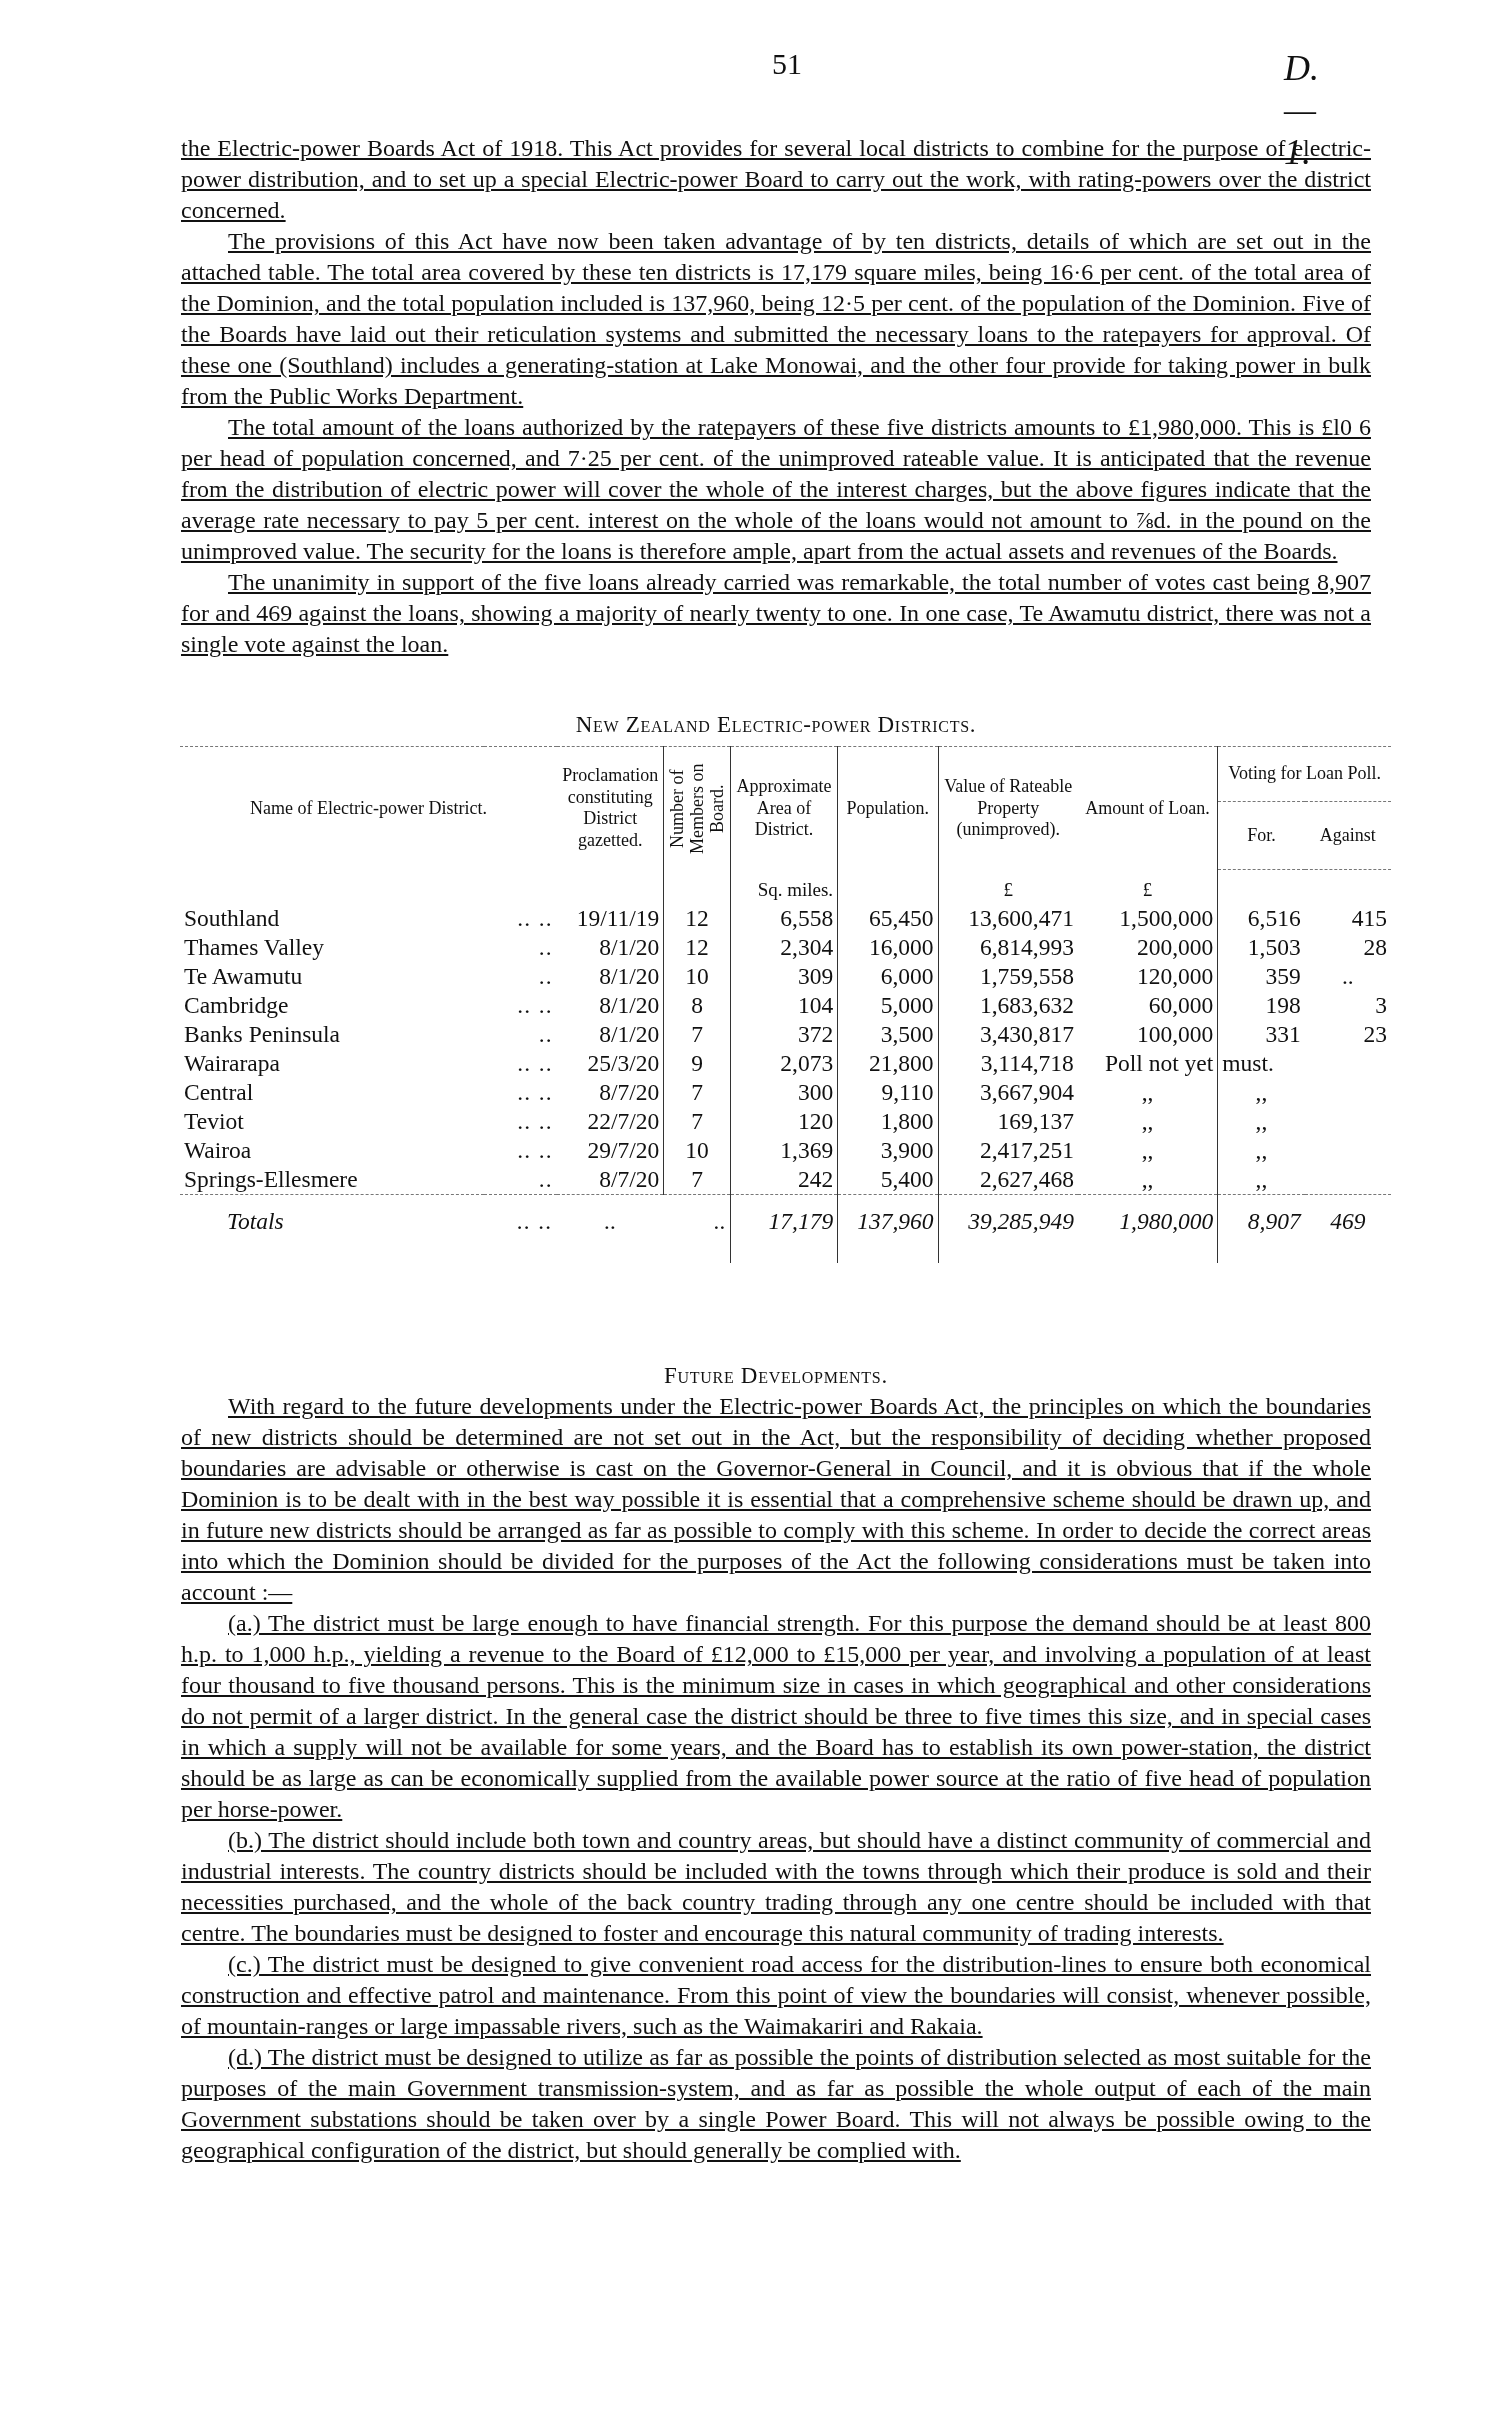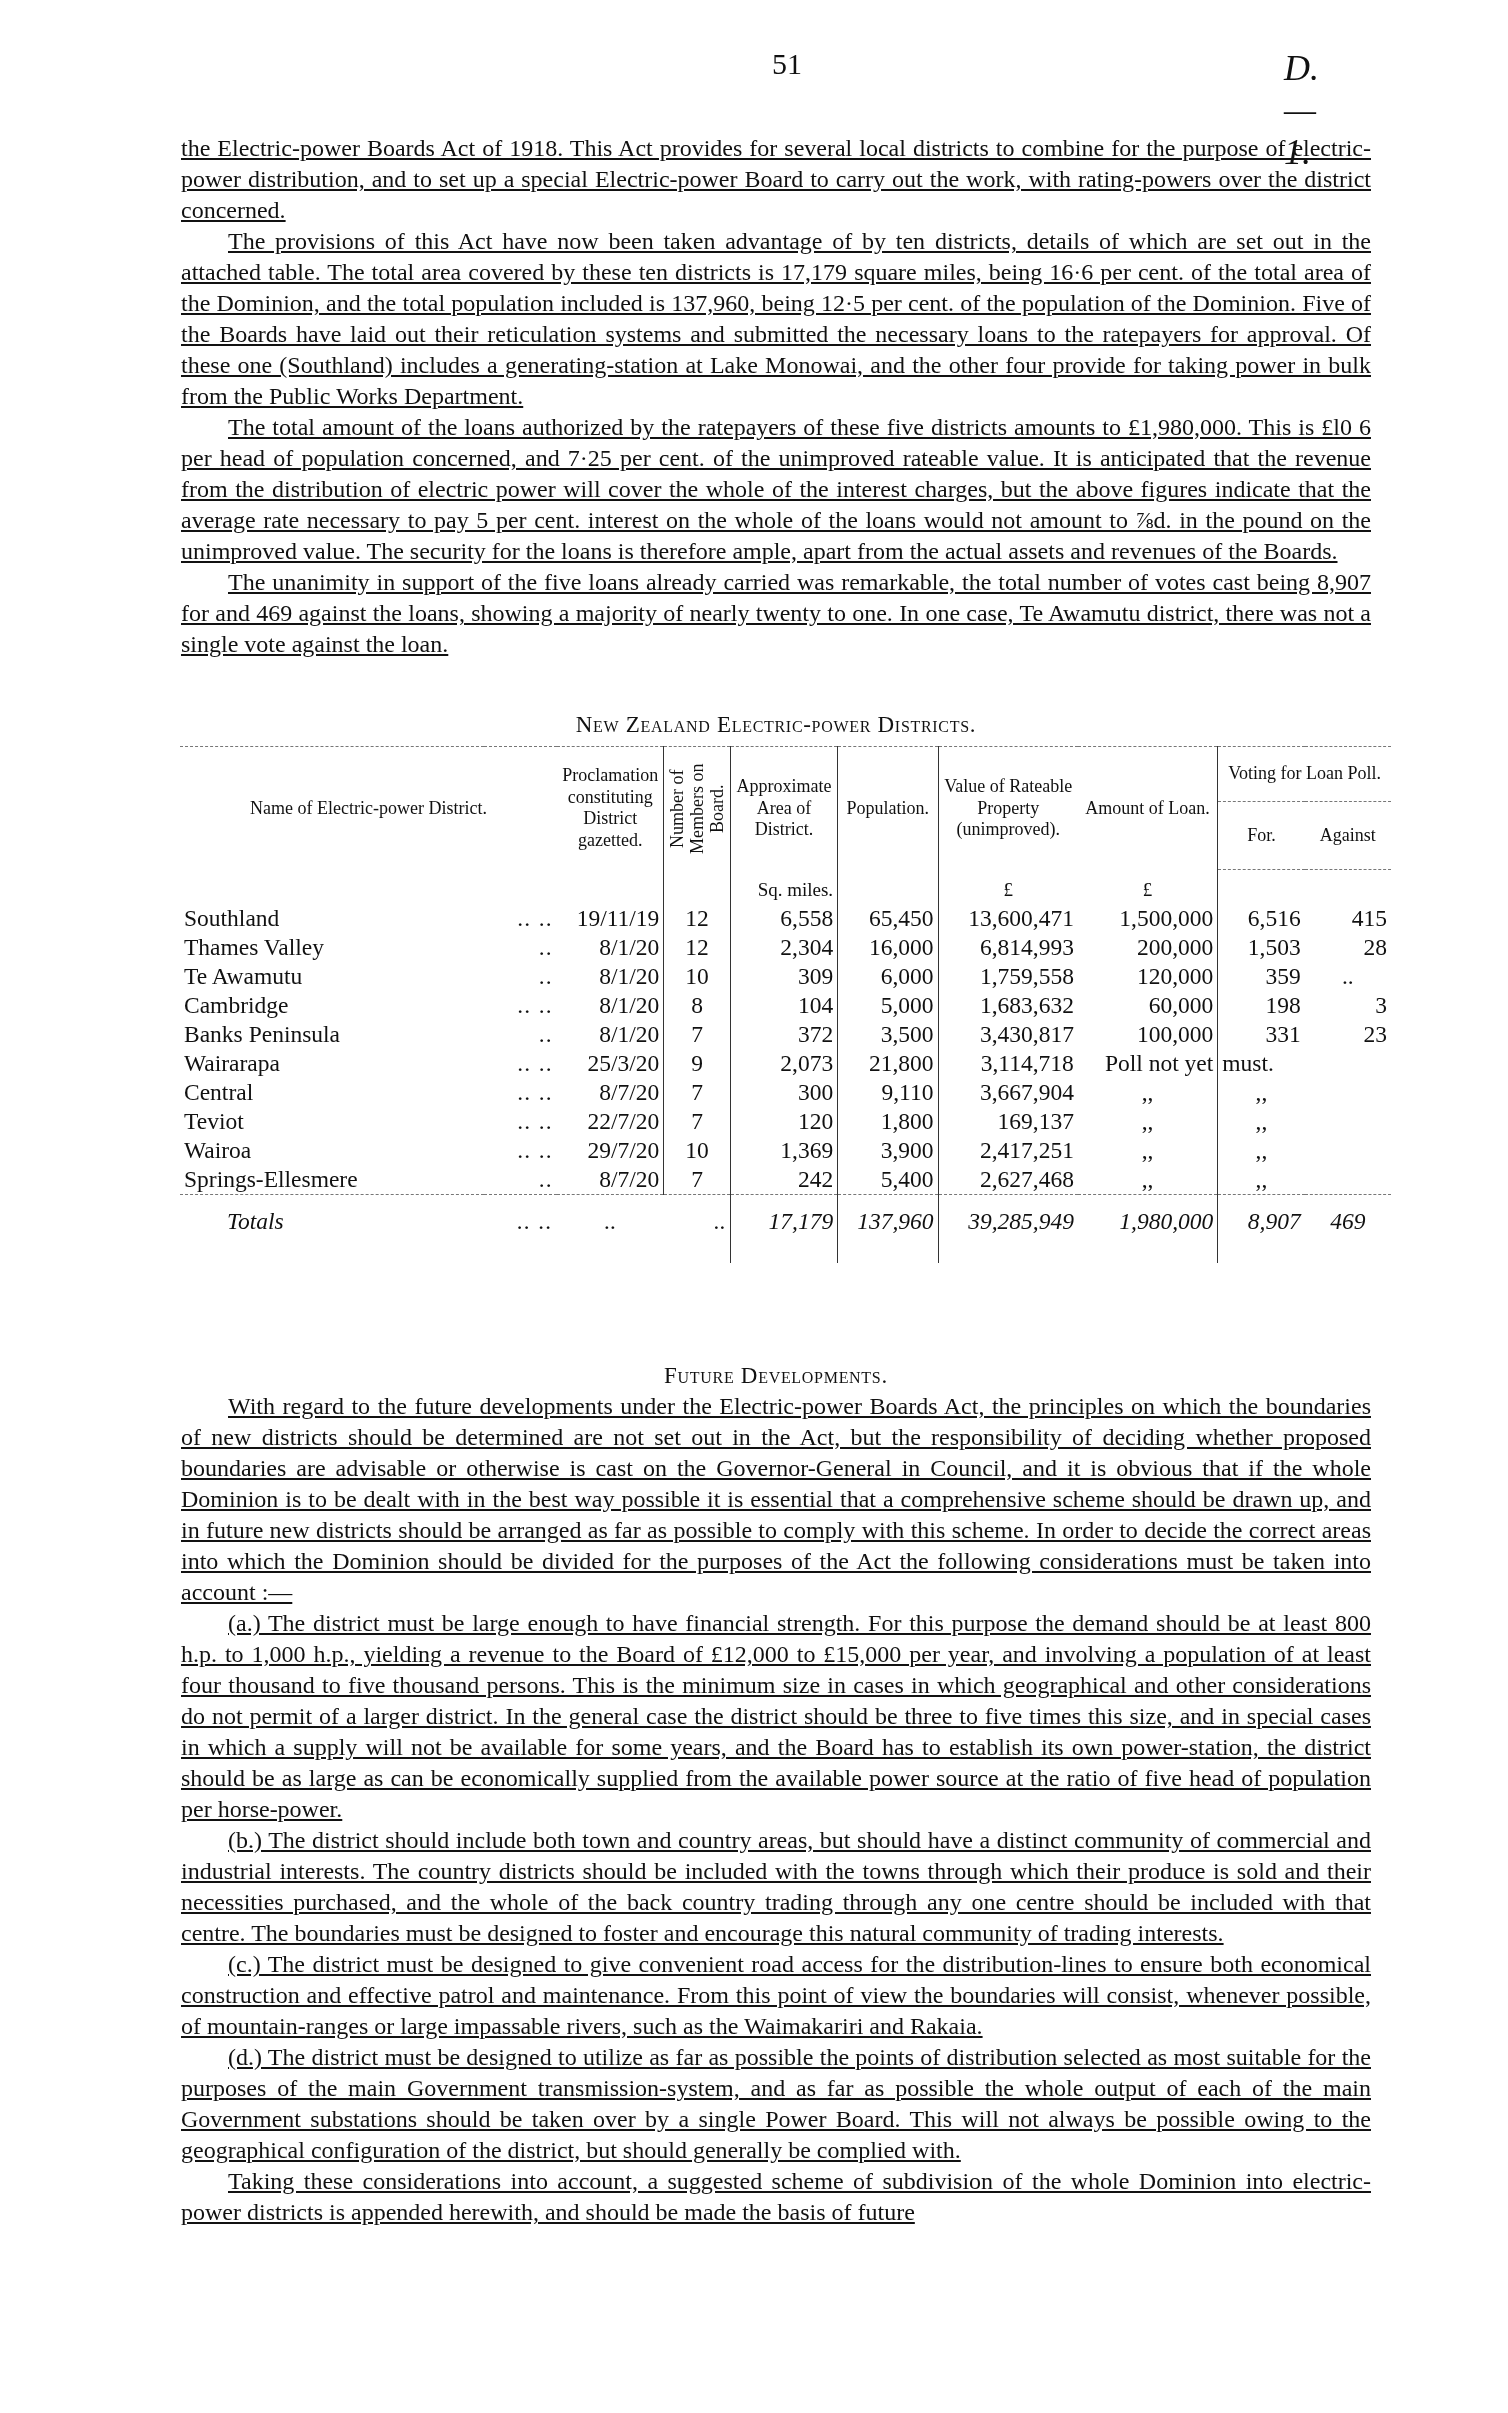--- a/index.html
+++ b/index.html
@@ -225,15 +225,14 @@
 </table>
 
 <div class="section-title" style="top:1363px;">Future Developments.</div>
 
 <div class="body-block" style="top:1391px;">
   <p>With regard to the future developments under the Electric-power Boards Act, the principles on which the boundaries of new districts should be determined are not set out in the Act, but the responsibility of deciding whether proposed boundaries are advisable or otherwise is cast on the Governor-General in Council, and it is obvious that if the whole Dominion is to be dealt with in the best way possible it is essential that a comprehensive scheme should be drawn up, and in future new districts should be arranged as far as possible to comply with this scheme. In order to decide the correct areas into which the Dominion should be divided for the purposes of the Act the following considerations must be taken into account :—</p>
   <p>(a.) The district must be large enough to have financial strength. For this purpose the demand should be at least 800 h.p. to 1,000 h.p., yielding a revenue to the Board of £12,000 to £15,000 per year, and involving a population of at least four thousand to five thousand persons. This is the minimum size in cases in which geographical and other considerations do not permit of a larger district. In the general case the district should be three to five times this size, and in special cases in which a supply will not be available for some years, and the Board has to establish its own power-station, the district should be as large as can be economically supplied from the available power source at the ratio of five head of population per horse-power.</p>
   <p>(b.) The district should include both town and country areas, but should have a distinct community of commercial and industrial interests. The country districts should be included with the towns through which their produce is sold and their necessities purchased, and the whole of the back country trading through any one centre should be included with that centre. The boundaries must be designed to foster and encourage this natural community of trading interests.</p>
   <p>(c.) The district must be designed to give convenient road access for the distribution-lines to ensure both economical construction and effective patrol and maintenance. From this point of view the boundaries will consist, whenever possible, of mountain-ranges or large impassable rivers, such as the Waimakariri and Rakaia.</p>
   <p>(d.) The district must be designed to utilize as far as possible the points of distribution selected as most suitable for the purposes of the main Government transmission-system, and as far as possible the whole output of each of the main Government substations should be taken over by a single Power Board. This will not always be possible owing to the geographical configuration of the district, but should generally be complied with.</p>
-  <p>Taking these considerations into account, a suggested scheme of subdivision of the whole Dominion into electric-power districts is appended herewith, and should be made the basis of future</p>
 </div>
 
 
 </body></html>

